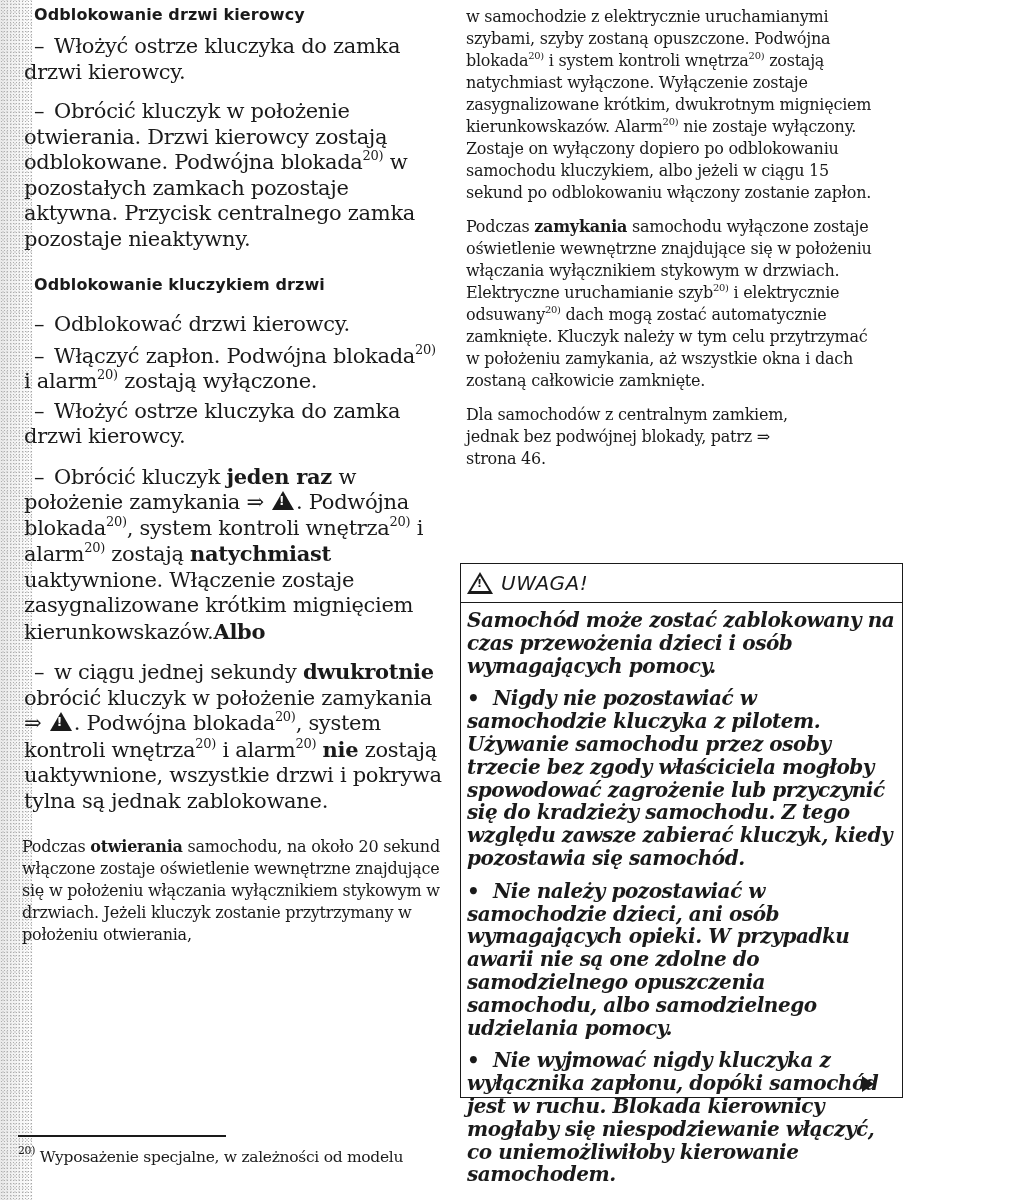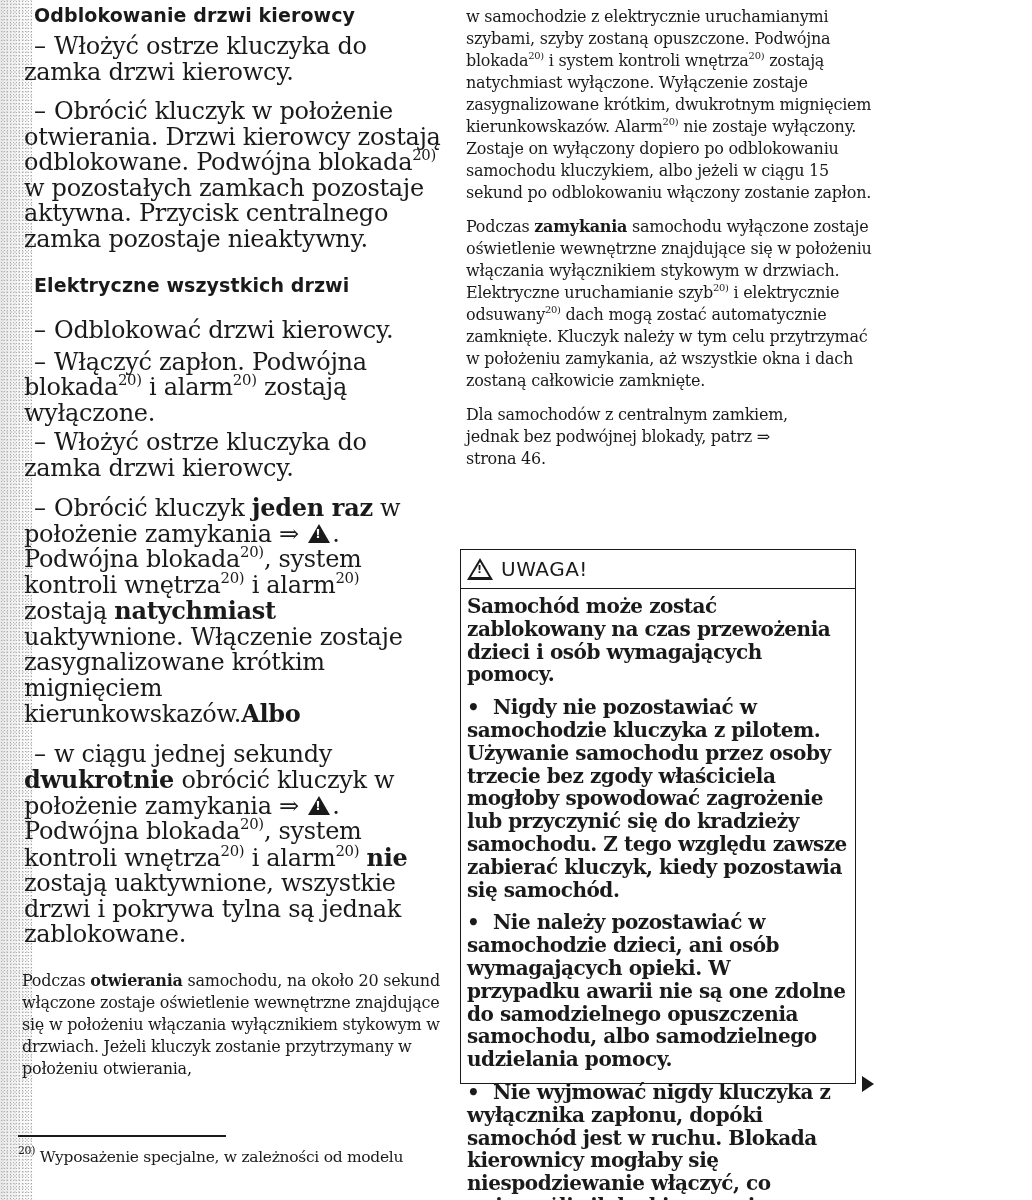--- a/index.html
+++ b/index.html
@@ -19,25 +19,25 @@
     }
     .scan-edge::after {
       content: ""; position: absolute; left: 0; top: 0; width: 100%; height: 100%;
       background: linear-gradient(to right, rgba(180,180,180,0.35), rgba(255,255,255,0));
     }
     .col-left { position: absolute; left: 22px; top: 0; width: 420px; }
     .col-right { position: absolute; left: 466px; top: 6px; width: 410px; }
 
     h2.section {
       font-family: "DejaVu Sans", "Liberation Sans", sans-serif;
-      font-weight: bold; font-size: 19px; letter-spacing: 0.1px;
+      font-weight: bold; font-size: 16px; letter-spacing: 0.1px;
       margin: 0; padding-left: 12px; line-height: 30px;
     }
     .step {
-      font-size: 24px; line-height: 25.5px; margin: 6px 0 0 0;
+      font-size: 21px; line-height: 25.5px; margin: 6px 0 0 0;
       padding-left: 2px; letter-spacing: -0.3px;
     }
     .step .dash { display: inline-block; width: 30px; padding-left: 10px; box-sizing: border-box; }
     .para {
       font-size: 16px; line-height: 22px; margin: 0; letter-spacing: -0.25px;
     }
     sup { font-size: 0.62em; line-height: 0; vertical-align: 0.7em; }
     b { font-weight: bold; }
     .warn-inline {
       display: inline-block; width: 0; height: 0; vertical-align: -1px;
@@ -63,22 +63,22 @@
     .footnote-rule {
       position: absolute; left: 18px; top: 1135px; width: 208px; height: 0;
       border-top: 2px solid #1a1a1a;
     }
     .footnote {
       position: absolute; left: 18px; top: 1148px; font-size: 15.5px; letter-spacing: -0.3px;
     }
     .footnote sup { font-size: 0.7em; }
 
     .warning-box {
-      position: absolute; left: 460px; top: 549px; width: 396px; height: 535px;
-      border: 1.5px solid #1a1a1a; box-sizing: border-box;
+      position: absolute; left: 460px; top: 563px; width: 443px; height: 535px;
+      border: 1.5px solid #1a1a1a; box-sizing: border-box; font-style: italic;
     }
     .warning-head {
       height: 38px; border-bottom: 1.5px solid #1a1a1a; display: flex; align-items: center;
       padding-left: 6px;
     }
     .warning-head .tri {
       width: 0; height: 0; border-left: 13px solid transparent; border-right: 13px solid transparent;
       border-bottom: 22px solid #1a1a1a; position: relative; margin-right: 8px;
     }
     .warning-head .tri::before {
@@ -108,22 +108,22 @@
 <body>
 
 <div class="scan-edge"></div>
 
 <div class="col-left">
 
   <h2 class="section" style="margin-top:0;">Odblokowanie drzwi kierowcy</h2>
   <p class="step" style="margin-top:4px;"><span class="dash">–</span><span>Włożyć ostrze kluczyka do zamka drzwi kierowcy.</span></p>
   <p class="step" style="margin-top:14px;"><span class="dash">–</span><span>Obrócić kluczyk w położenie otwierania. Drzwi kierowcy zostają odblokowane. Podwójna blokada</span><sup>20)</sup><span> w pozostałych zamkach pozostaje aktywna. Przycisk centralnego zamka pozostaje nieaktywny.</span></p>
 
-  <h2 class="section" style="margin-top:18px;">Elektryczne wszystkich drzwi</h2>
-  <p class="step" style="margin-top:18px;"><span class="dash">–</span><span>Odblokować drzwi kierowcy.</span></p>
+  <h2 class="section" style="margin-top:18px;">Odblokowanie kluczykiem drzwi</h2>
+  <p class="step" style="margin-top:12px;"><span class="dash">–</span><span>Odblokować drzwi kierowcy.</span></p>
   <p class="step" style=""><span class="dash">–</span><span>Włączyć zapłon. Podwójna blokada</span><sup>20)</sup><span> i alarm</span><sup>20)</sup><span> zostają wyłączone.</span></p>
 
   <p class="step" style="margin-top:4px;"><span class="dash">–</span><span>Włożyć ostrze kluczyka do zamka drzwi kierowcy.</span></p>
   <p class="step" style="margin-top:14px;"><span class="dash">–</span><span>Obrócić kluczyk </span><b>jeden raz</b><span> w położenie zamykania ⇒</span> <span class="warn-inline"></span><span>. Podwójna blokada</span><sup>20)</sup><span>, system kontroli wnętrza</span><sup>20)</sup><span> i alarm</span><sup>20)</sup><span> zostają </span><b>natychmiast</b><span> uaktywnione. Włączenie zostaje zasygnalizowane krótkim mignięciem kierunkowskazów.</span><b>Albo</b></p>
   <p class="step" style="margin-top:14px;"><span class="dash">–</span><span>w ciągu jednej sekundy </span><b>dwukrotnie</b><span> obrócić kluczyk w położenie zamykania ⇒</span> <span class="warn-inline"></span><span>. Podwójna blokada</span><sup>20)</sup><span>, system kontroli wnętrza</span><sup>20)</sup><span> i alarm</span><sup>20)</sup><span> </span><b>nie</b><span> zostają uaktywnione, wszystkie drzwi i pokrywa tylna są jednak zablokowane.</span></p>
 
   <p class="para" style="margin-top:22px; padding-left:0;"><span>Podczas </span><b>otwierania</b><span> samochodu, na około 20 sekund włączone zostaje oświetlenie wewnętrzne znajdujące się w położeniu włączania wyłącznikiem stykowym w drzwiach. Jeżeli kluczyk zostanie przytrzymany w położeniu otwierania,</span></p>
 </div>
 
 <div class="footnote-rule"></div>

